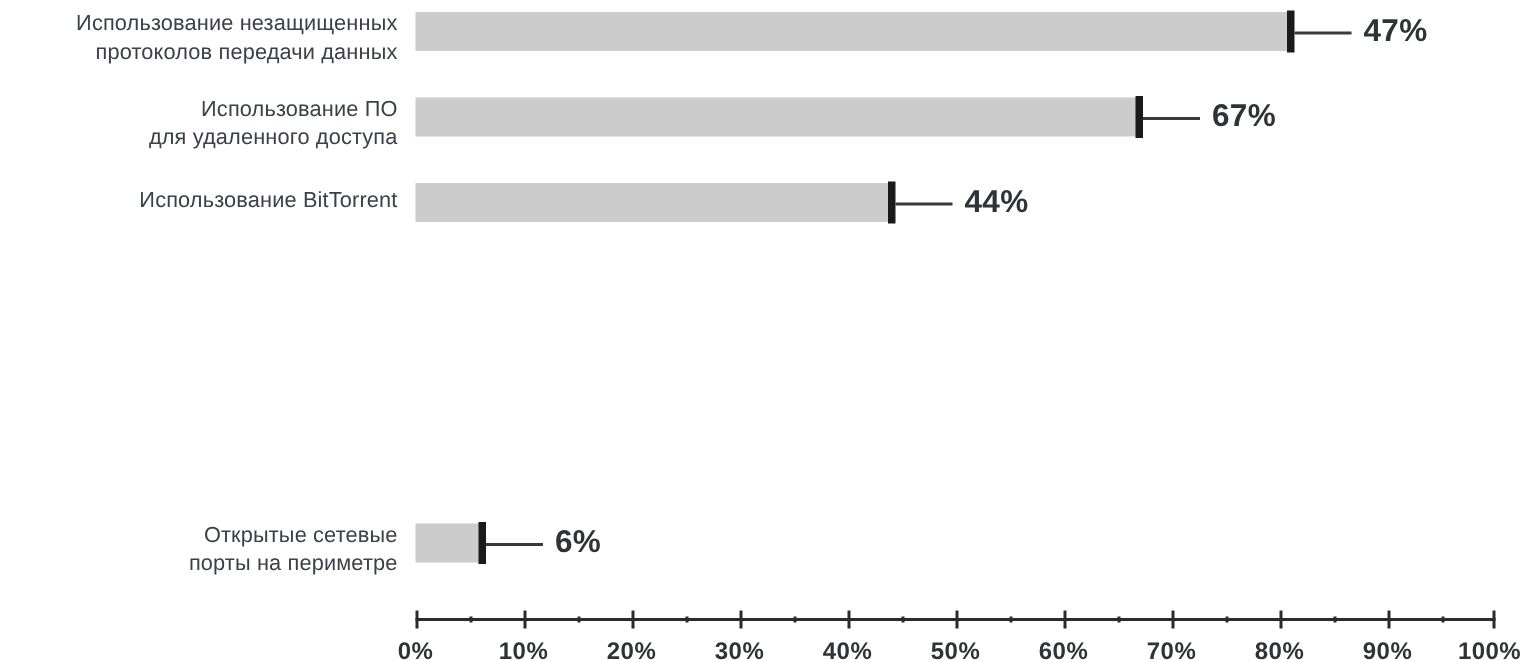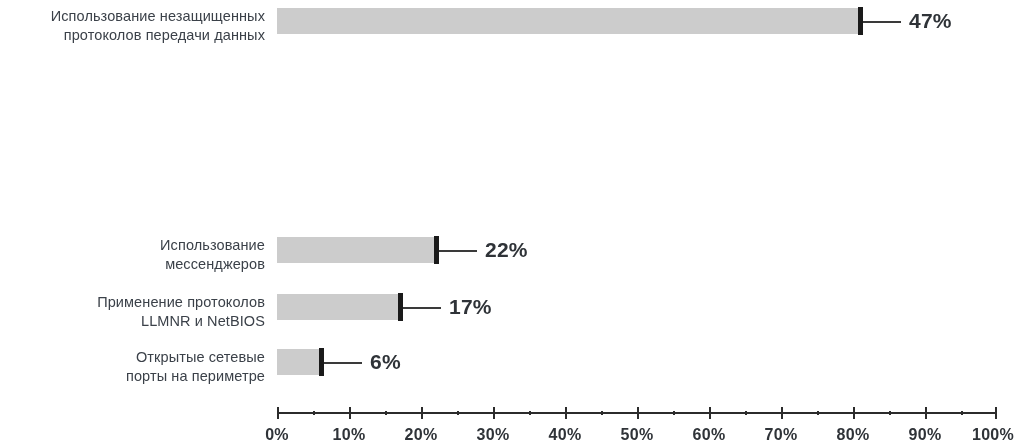--- a/index.html
+++ b/index.html
@@ -112,44 +112,43 @@
     <div class="cat-label" style="top:-1px">Использование незащищенных
 протоколов передачи данных</div>
     <div class="bar-wrap">
       <div class="bar" style="width:583.2px"></div>
       <div class="cap" style="left:581px"></div>
       <div class="leader" style="left:586px;width:38px"></div>
       <div class="val-label" style="left:632px">47%</div>
     </div>
   </div>
 
+  <div class="row" style="top:65px">
+    <div class="cat-label" style="top:-1px">Использование ПО
+для удаленного доступа</div>
+    <div class="bar-wrap">
+      <div class="bar" style="width:482.4px"></div>
+      <div class="cap" style="left:480px"></div>
+      <div class="leader" style="left:485px;width:38px"></div>
+      <div class="val-label" style="left:531px">67%</div>
+    </div>
+  </div>
+
+  <div class="row" style="top:122px">
+    <div class="cat-label" style="top:3px">Использование BitTorrent</div>
+    <div class="bar-wrap">
+      <div class="bar" style="width:316.8px"></div>
+      <div class="cap" style="left:315px"></div>
+      <div class="leader" style="left:320px;width:38px"></div>
+      <div class="val-label" style="left:366px">44%</div>
+    </div>
+  </div>
 
 
 
-  <div class="row" style="top:237px">
-    <div class="cat-label" style="top:-1px">Использование
-мессенджеров</div>
-    <div class="bar-wrap">
-      <div class="bar" style="width:158.4px"></div>
-      <div class="cap" style="left:157px"></div>
-      <div class="leader" style="left:162px;width:38px"></div>
-      <div class="val-label" style="left:208px">22%</div>
-    </div>
-  </div>
-
-  <div class="row" style="top:294px">
-    <div class="cat-label" style="top:-1px">Применение протоколов
-LLMNR и NetBIOS</div>
-    <div class="bar-wrap">
-      <div class="bar" style="width:122.4px"></div>
-      <div class="cap" style="left:121px"></div>
-      <div class="leader" style="left:126px;width:38px"></div>
-      <div class="val-label" style="left:172px">17%</div>
-    </div>
-  </div>
 
   <div class="row" style="top:349px">
     <div class="cat-label" style="top:-1px">Открытые сетевые
 порты на периметре</div>
     <div class="bar-wrap">
       <div class="bar" style="width:43.2px"></div>
       <div class="cap" style="left:42px"></div>
       <div class="leader" style="left:47px;width:38px"></div>
       <div class="val-label" style="left:93px">6%</div>
     </div>

